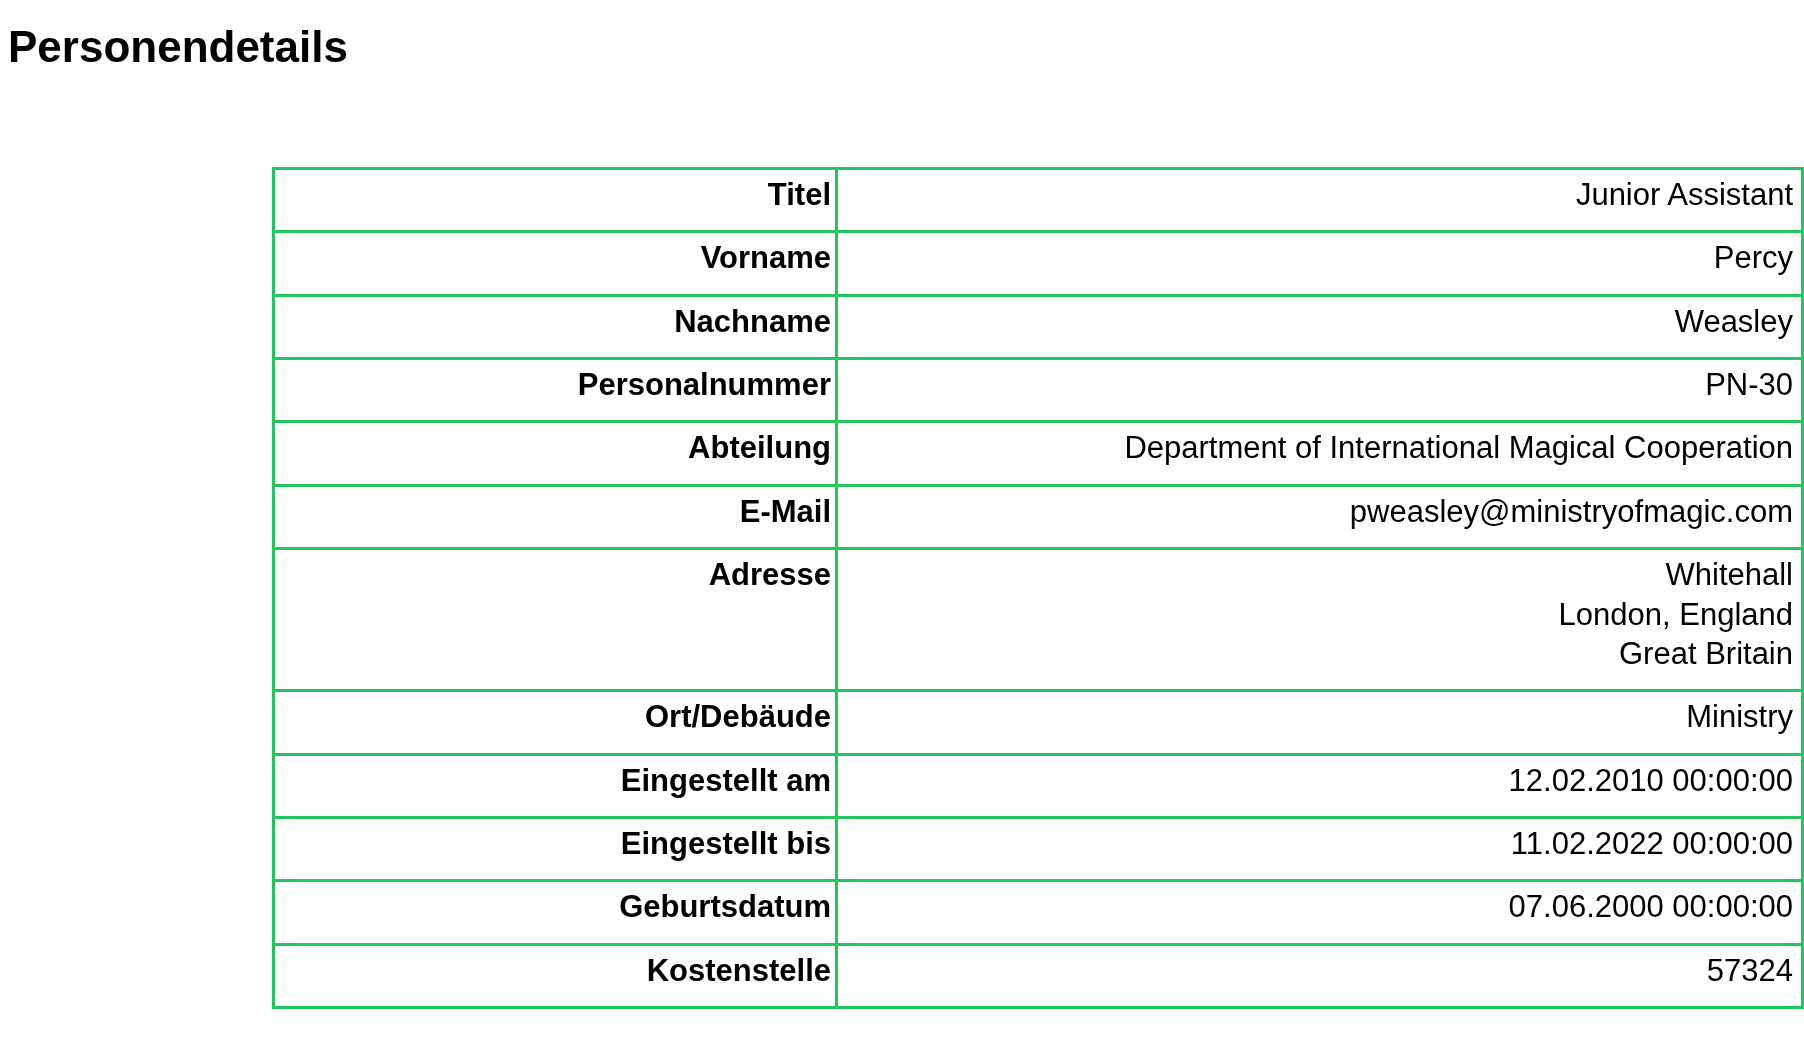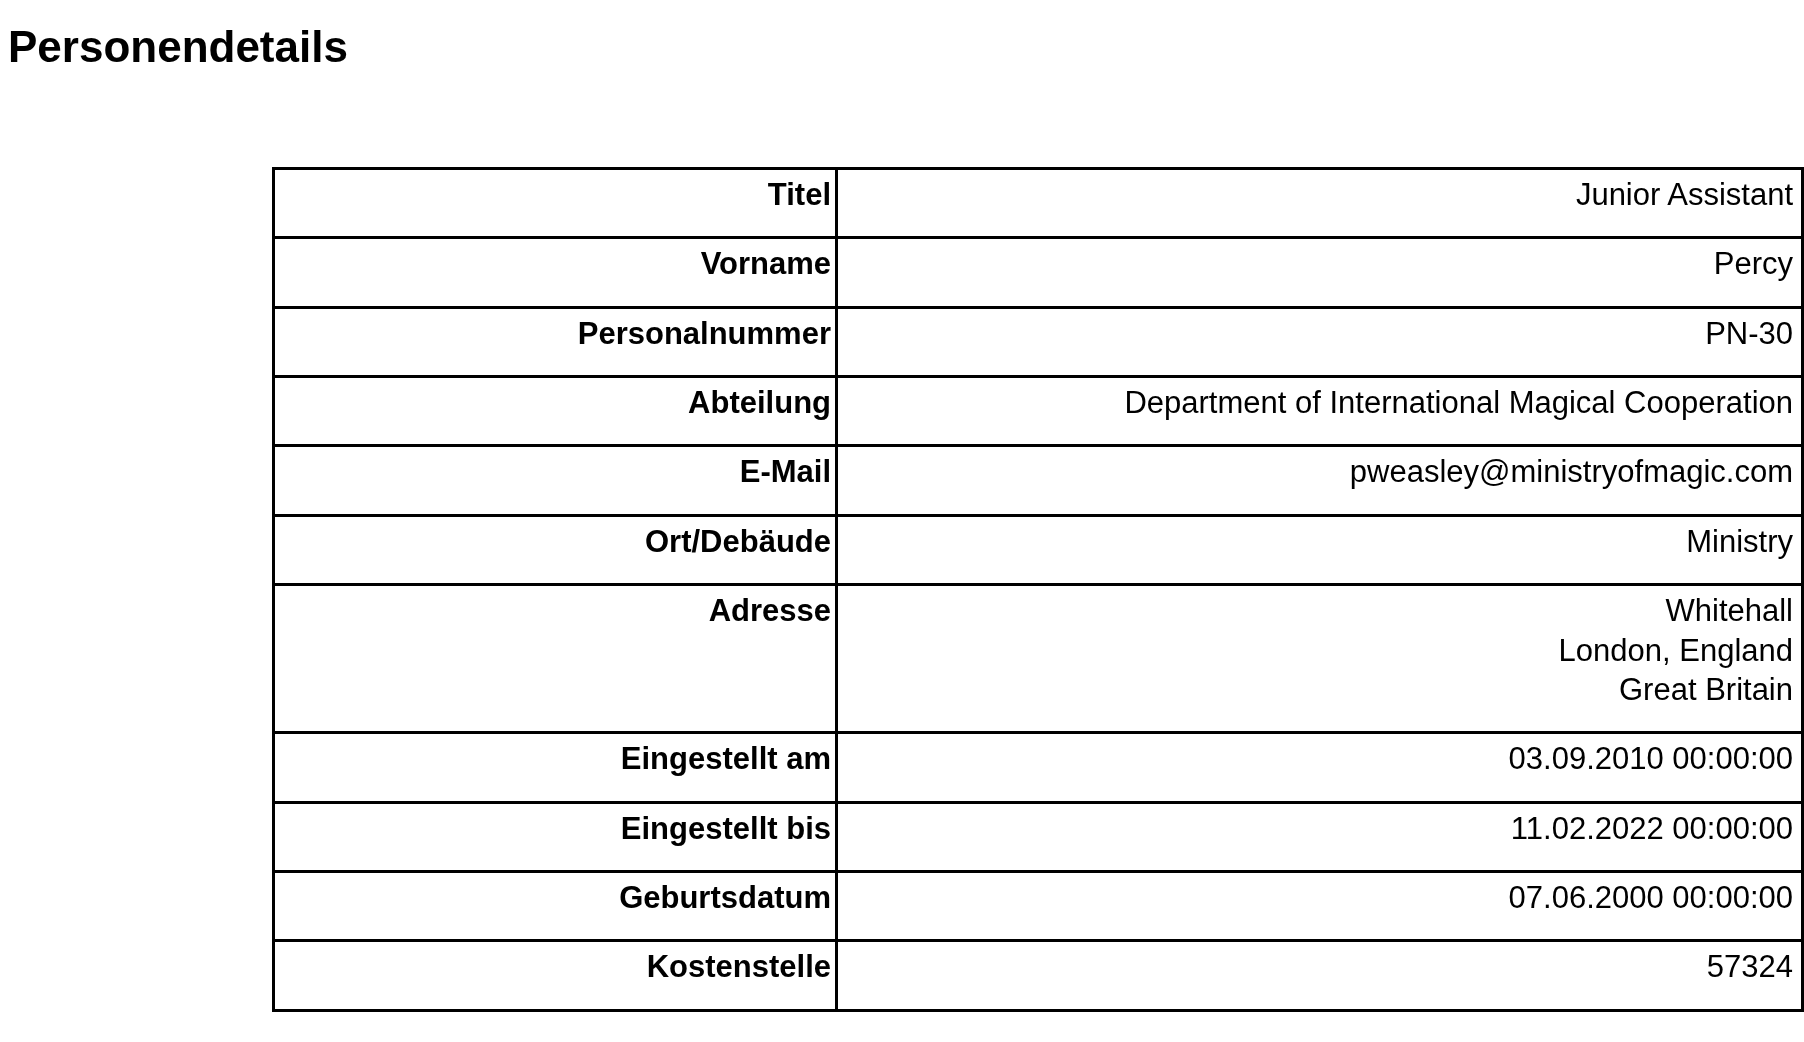--- a/index.html
+++ b/index.html
@@ -32,25 +32,25 @@
   }
   .details-table {
     position: absolute;
     left: 272px;
     top: 167px;
     width: 1532px;
     border-collapse: collapse;
     table-layout: fixed;
   }
   .details-table td {
-    border: 3px solid #000000;
+    border: 3px solid #22c55e;
     font-size: 31px;
     line-height: 1.27;
     vertical-align: top;
-    padding: 5px 8px 22px 8px;
+    padding: 5px 8px 16px 8px;
   }
   .details-table td.label {
     width: 548px;
     text-align: right;
     font-weight: bold;
     white-space: nowrap;
     padding-right: 4px;
   }
   .details-table td.value {
     text-align: right;
@@ -77,55 +77,61 @@
             <span class="value-line">Junior Assistant</span>
           </td>
         </tr>
         <tr>
           <td class="label">Vorname</td>
           <td class="value">
             <span class="value-line">Percy</span>
           </td>
         </tr>
         <tr>
+          <td class="label">Nachname</td>
+          <td class="value">
+            <span class="value-line">Weasley</span>
+          </td>
+        </tr>
+        <tr>
           <td class="label">Personalnummer</td>
           <td class="value">
             <span class="value-line">PN-30</span>
           </td>
         </tr>
         <tr>
           <td class="label">Abteilung</td>
           <td class="value">
             <span class="value-line">Department of International Magical Cooperation</span>
           </td>
         </tr>
         <tr>
           <td class="label">E-Mail</td>
           <td class="value">
             <span class="value-line">pweasley@ministryofmagic.com</span>
           </td>
         </tr>
         <tr>
-          <td class="label">Ort/Debäude</td>
-          <td class="value">
-            <span class="value-line">Ministry</span>
-          </td>
-        </tr>
-        <tr>
           <td class="label">Adresse</td>
           <td class="value">
             <span class="value-line">Whitehall</span>
             <span class="value-line">London, England</span>
             <span class="value-line">Great Britain</span>
           </td>
         </tr>
         <tr>
+          <td class="label">Ort/Debäude</td>
+          <td class="value">
+            <span class="value-line">Ministry</span>
+          </td>
+        </tr>
+        <tr>
           <td class="label">Eingestellt am</td>
           <td class="value">
-            <span class="value-line">03.09.2010 00:00:00</span>
+            <span class="value-line">12.02.2010 00:00:00</span>
           </td>
         </tr>
         <tr>
           <td class="label">Eingestellt bis</td>
           <td class="value">
             <span class="value-line">11.02.2022 00:00:00</span>
           </td>
         </tr>
         <tr>
           <td class="label">Geburtsdatum</td>

